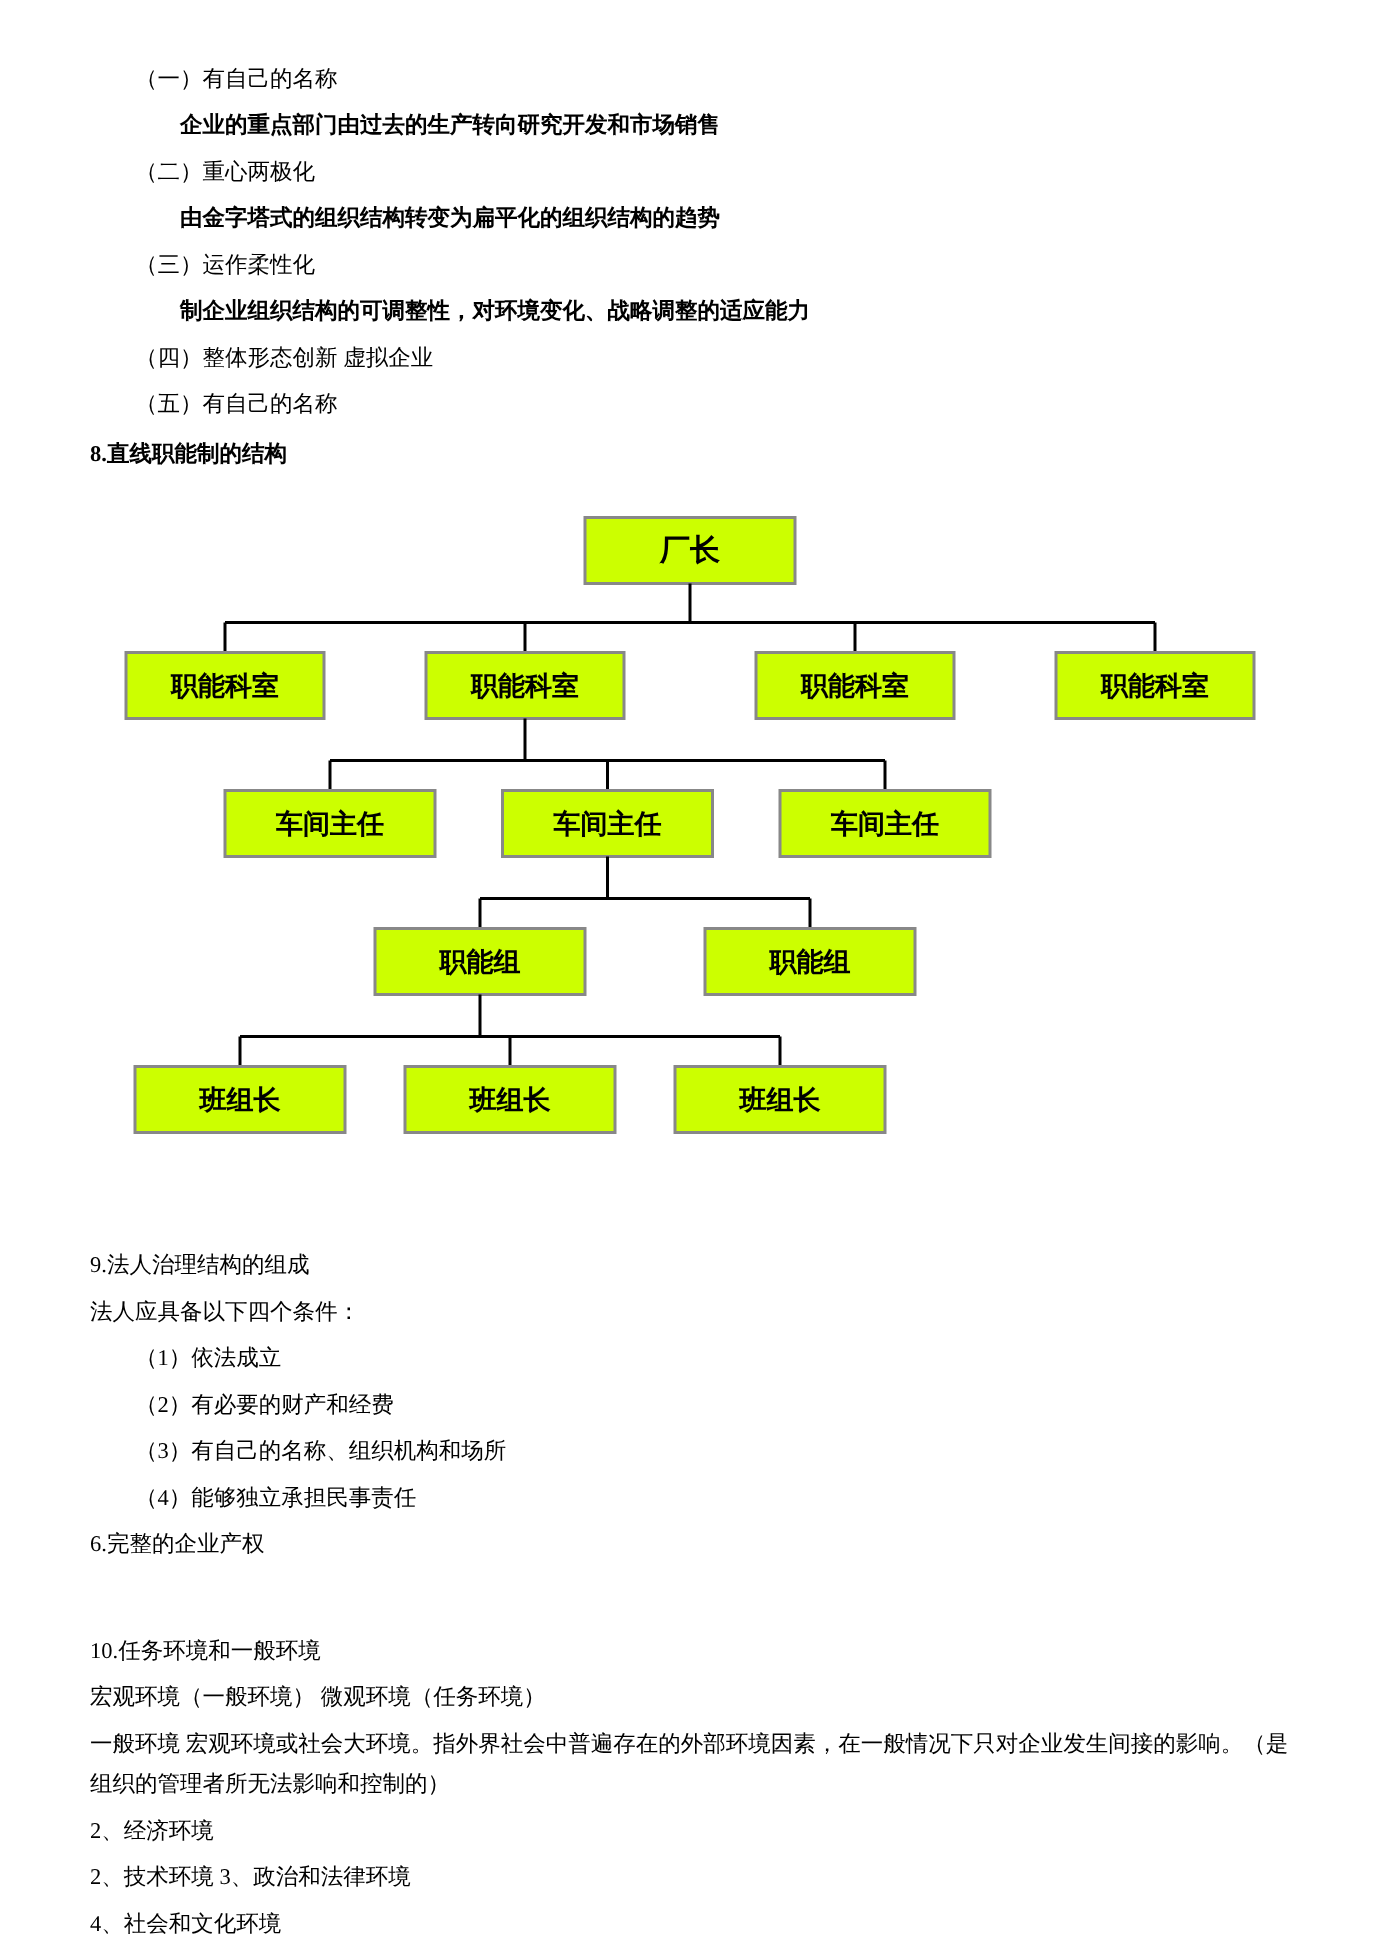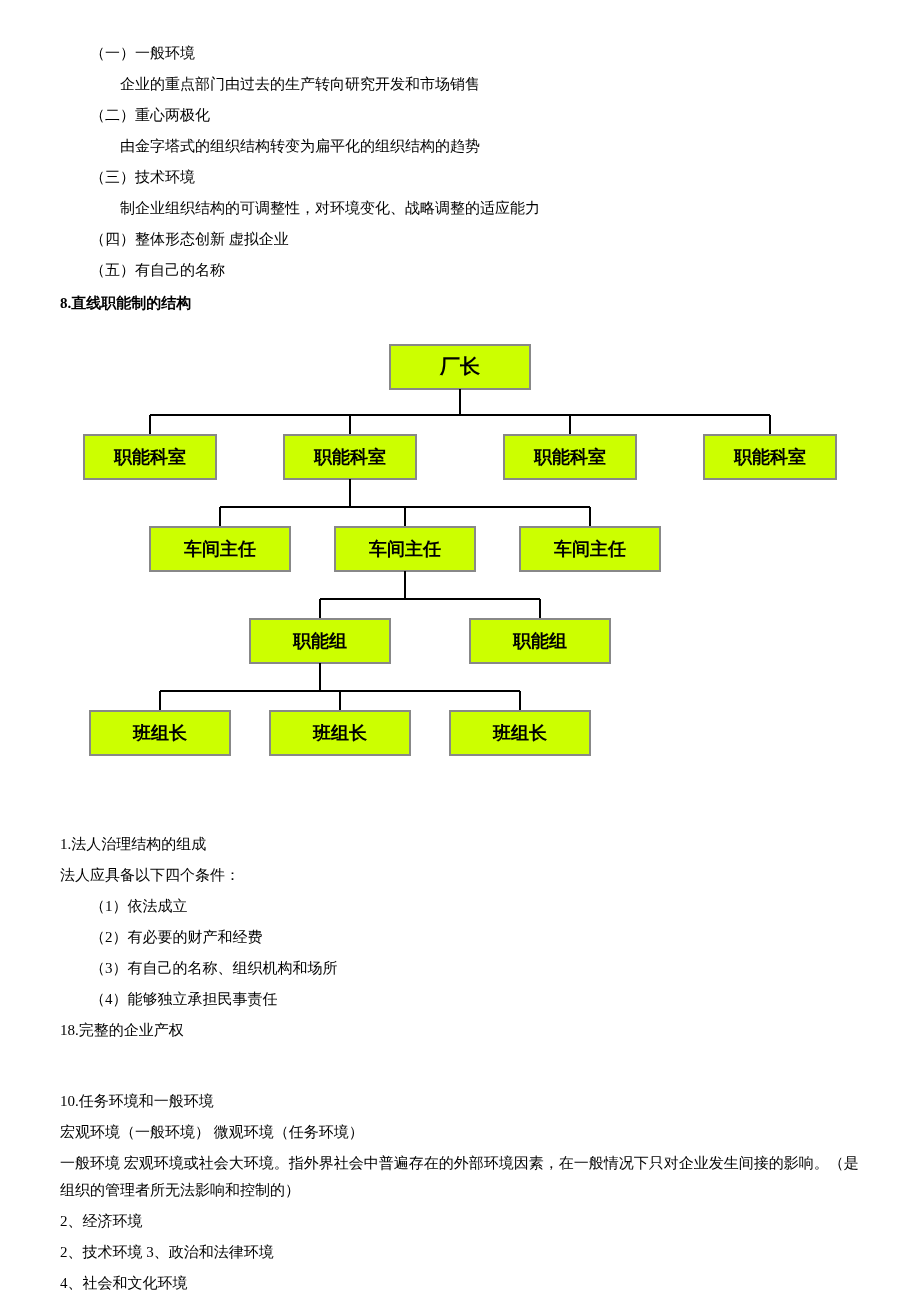--- a/index.html
+++ b/index.html
@@ -10,21 +10,21 @@
       color: #000;
       padding: 40px 60px;
       width: 920px;
       min-height: 1302px;
     }
     .text-block {
       line-height: 1.8;
       margin-bottom: 4px;
     }
     .indent1 { padding-left: 2em; }
-    .indent2 { padding-left: 4em; }
+    .indent2 { padding-left: 4em; font-weight: bold; }
     .section-title {
       font-weight: bold;
       margin-top: 6px;
       margin-bottom: 18px;
     }
     
     .chart-container {
       width: 100%;
       display: flex;
       flex-direction: column;
@@ -33,25 +33,25 @@
     }
     .chart-svg {
       display: block;
     }
     .spacer { height: 20px; }
   </style>
 </head>
 <body>
 
 <div>
-  <div class="text-block indent1">（一）一般环境</div>
+  <div class="text-block indent1">（一）有自己的名称</div>
   <div class="text-block indent2">企业的重点部门由过去的生产转向研究开发和市场销售</div>
   <div class="text-block indent1">（二）重心两极化</div>
   <div class="text-block indent2">由金字塔式的组织结构转变为扁平化的组织结构的趋势</div>
-  <div class="text-block indent1">（三）技术环境</div>
+  <div class="text-block indent1">（三）运作柔性化</div>
   <div class="text-block indent2">制企业组织结构的可调整性，对环境变化、战略调整的适应能力</div>
   <div class="text-block indent1">（四）整体形态创新  虚拟企业</div>
   <div class="text-block indent1">（五）有自己的名称</div>
 </div>
 
 <div class="text-block section-title">8.直线职能制的结构</div>
 
 <div class="chart-container">
   <svg class="chart-svg" width="800" height="480" viewBox="0 0 800 480">
 
@@ -122,30 +122,30 @@
 
     <rect x="210" y="376" width="140" height="44" fill="#ccff00" stroke="#888" stroke-width="2"></rect>
     <text x="280" y="404" text-anchor="middle" font-size="18" font-weight="bold" font-family="SimSun,serif">班组长</text>
 
     <rect x="390" y="376" width="140" height="44" fill="#ccff00" stroke="#888" stroke-width="2"></rect>
     <text x="460" y="404" text-anchor="middle" font-size="18" font-weight="bold" font-family="SimSun,serif">班组长</text>
   </svg>
 </div>
 
 <div>
-  <div class="text-block">1.法人治理结构的组成</div>
+  <div class="text-block">9.法人治理结构的组成</div>
   <div class="text-block">法人应具备以下四个条件：</div>
   <div class="text-block indent1">（1）依法成立</div>
   <div class="text-block indent1">（2）有必要的财产和经费</div>
   <div class="text-block indent1">（3）有自己的名称、组织机构和场所</div>
   <div class="text-block indent1">（4）能够独立承担民事责任</div>
 </div>
 
 <div>
-  <div class="text-block">18.完整的企业产权</div>
+  <div class="text-block">6.完整的企业产权</div>
 </div>
 
 <div class="spacer"></div>
 <div class="spacer"></div>
 
 <div>
   <div class="text-block">10.任务环境和一般环境</div>
   <div class="text-block">宏观环境（一般环境）    微观环境（任务环境）</div>
   <div class="text-block">一般环境  宏观环境或社会大环境。指外界社会中普遍存在的外部环境因素，在一般情况下只对企业发生间接的影响。（是组织的管理者所无法影响和控制的）</div>
   <div class="text-block">2、经济环境</div>

